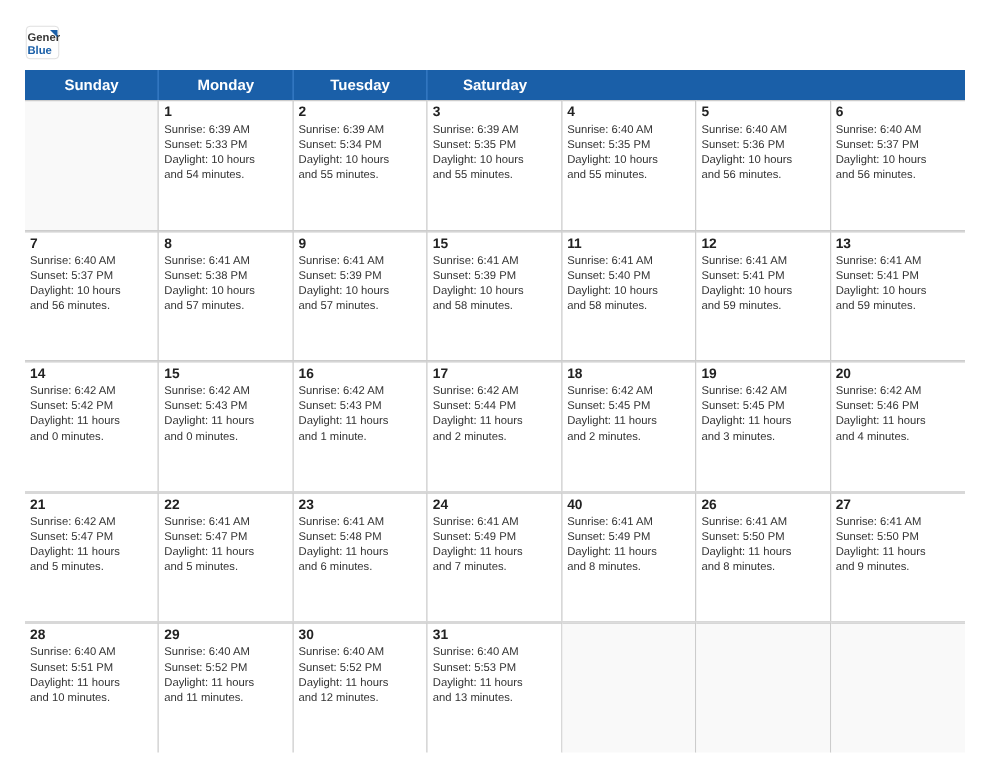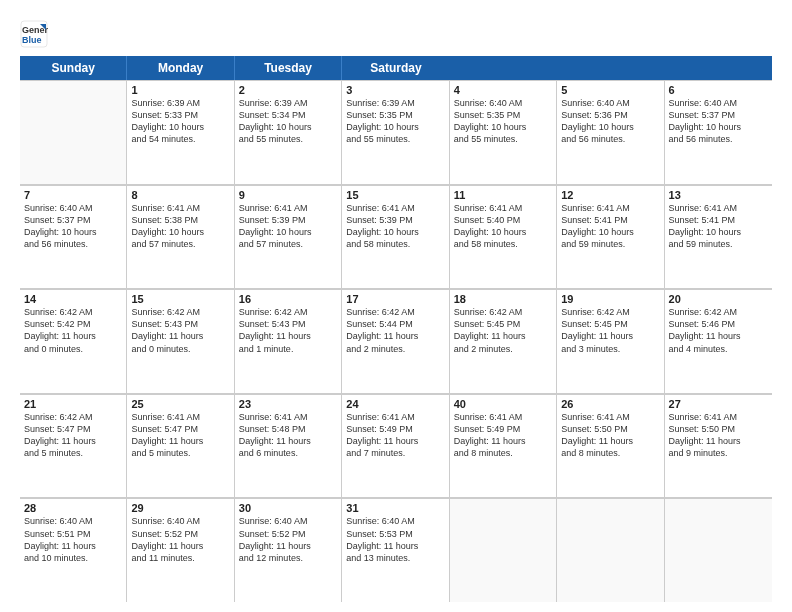--- a/index.html
+++ b/index.html
@@ -280,21 +280,21 @@
         </div>
         <div class="cal-row">
           <div class="cal-cell">
             <span class="day-num">21</span>
             <div class="cell-info" style="white-space: pre-line;">Sunrise: 6:42 AM
 Sunset: 5:47 PM
 Daylight: 11 hours
 and 5 minutes.</div>
           </div>
           <div class="cal-cell">
-            <span class="day-num">25</span>
+            <span class="day-num">22</span>
             <div class="cell-info" style="white-space: pre-line;">Sunrise: 6:41 AM
 Sunset: 5:47 PM
 Daylight: 11 hours
 and 5 minutes.</div>
           </div>
           <div class="cal-cell">
             <span class="day-num">23</span>
             <div class="cell-info" style="white-space: pre-line;">Sunrise: 6:41 AM
 Sunset: 5:48 PM
 Daylight: 11 hours

